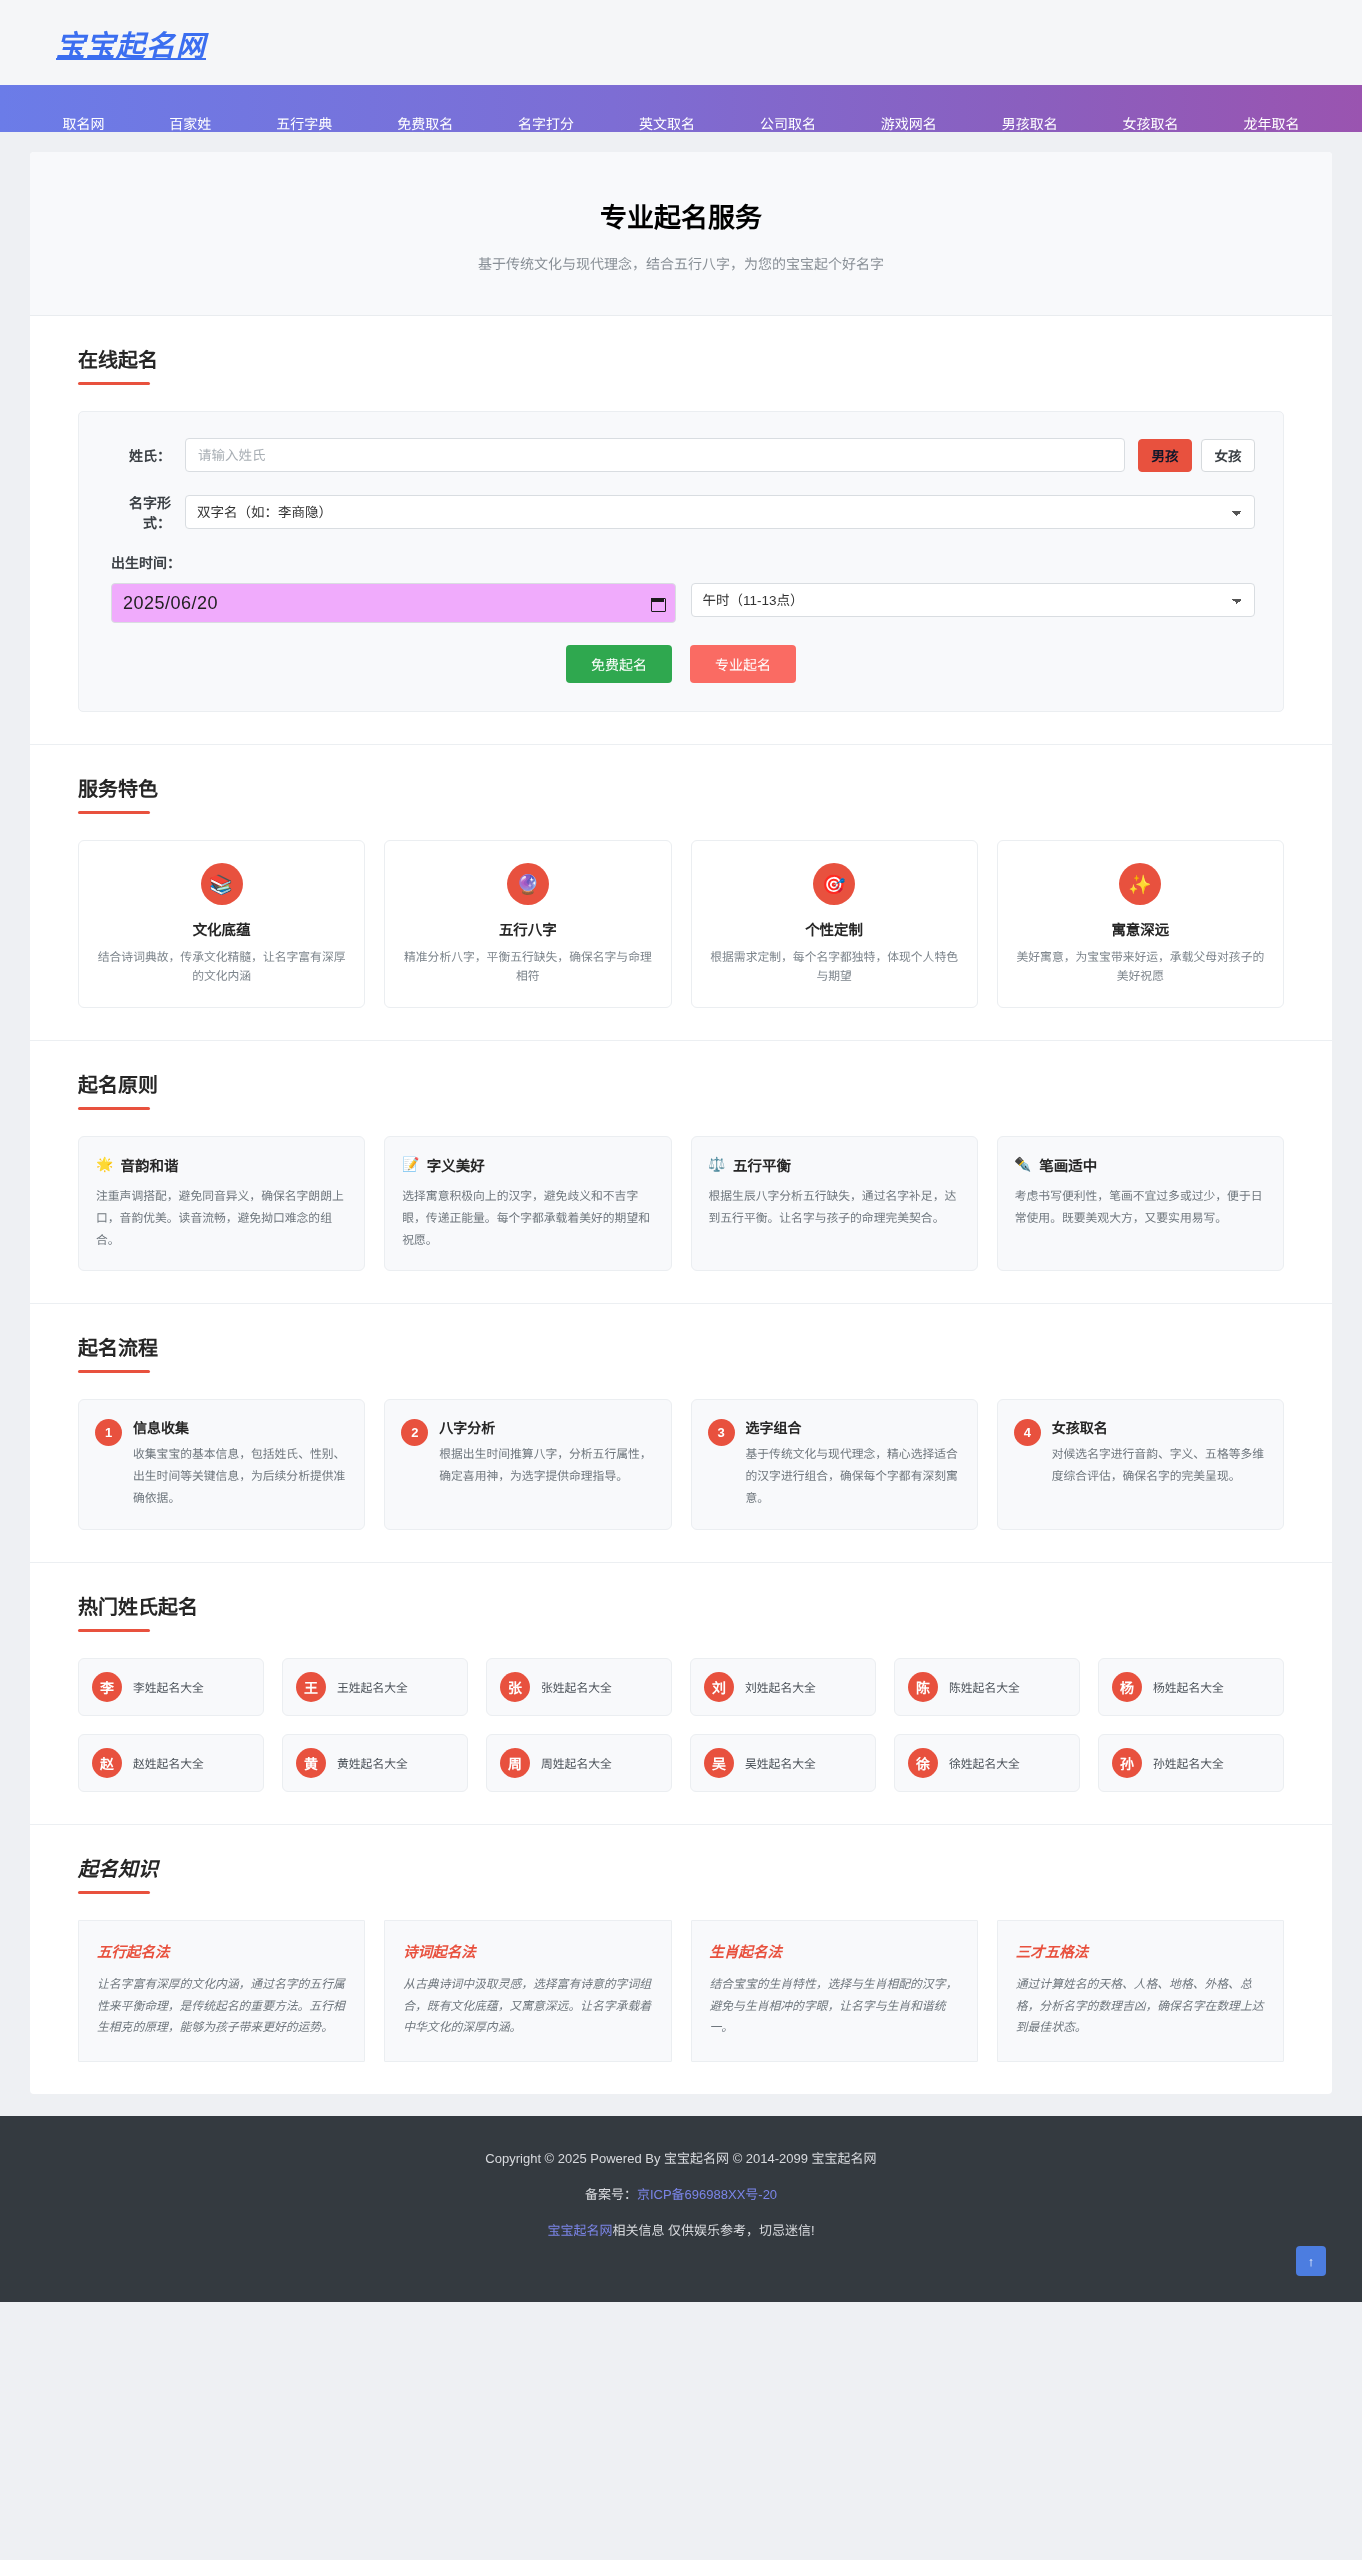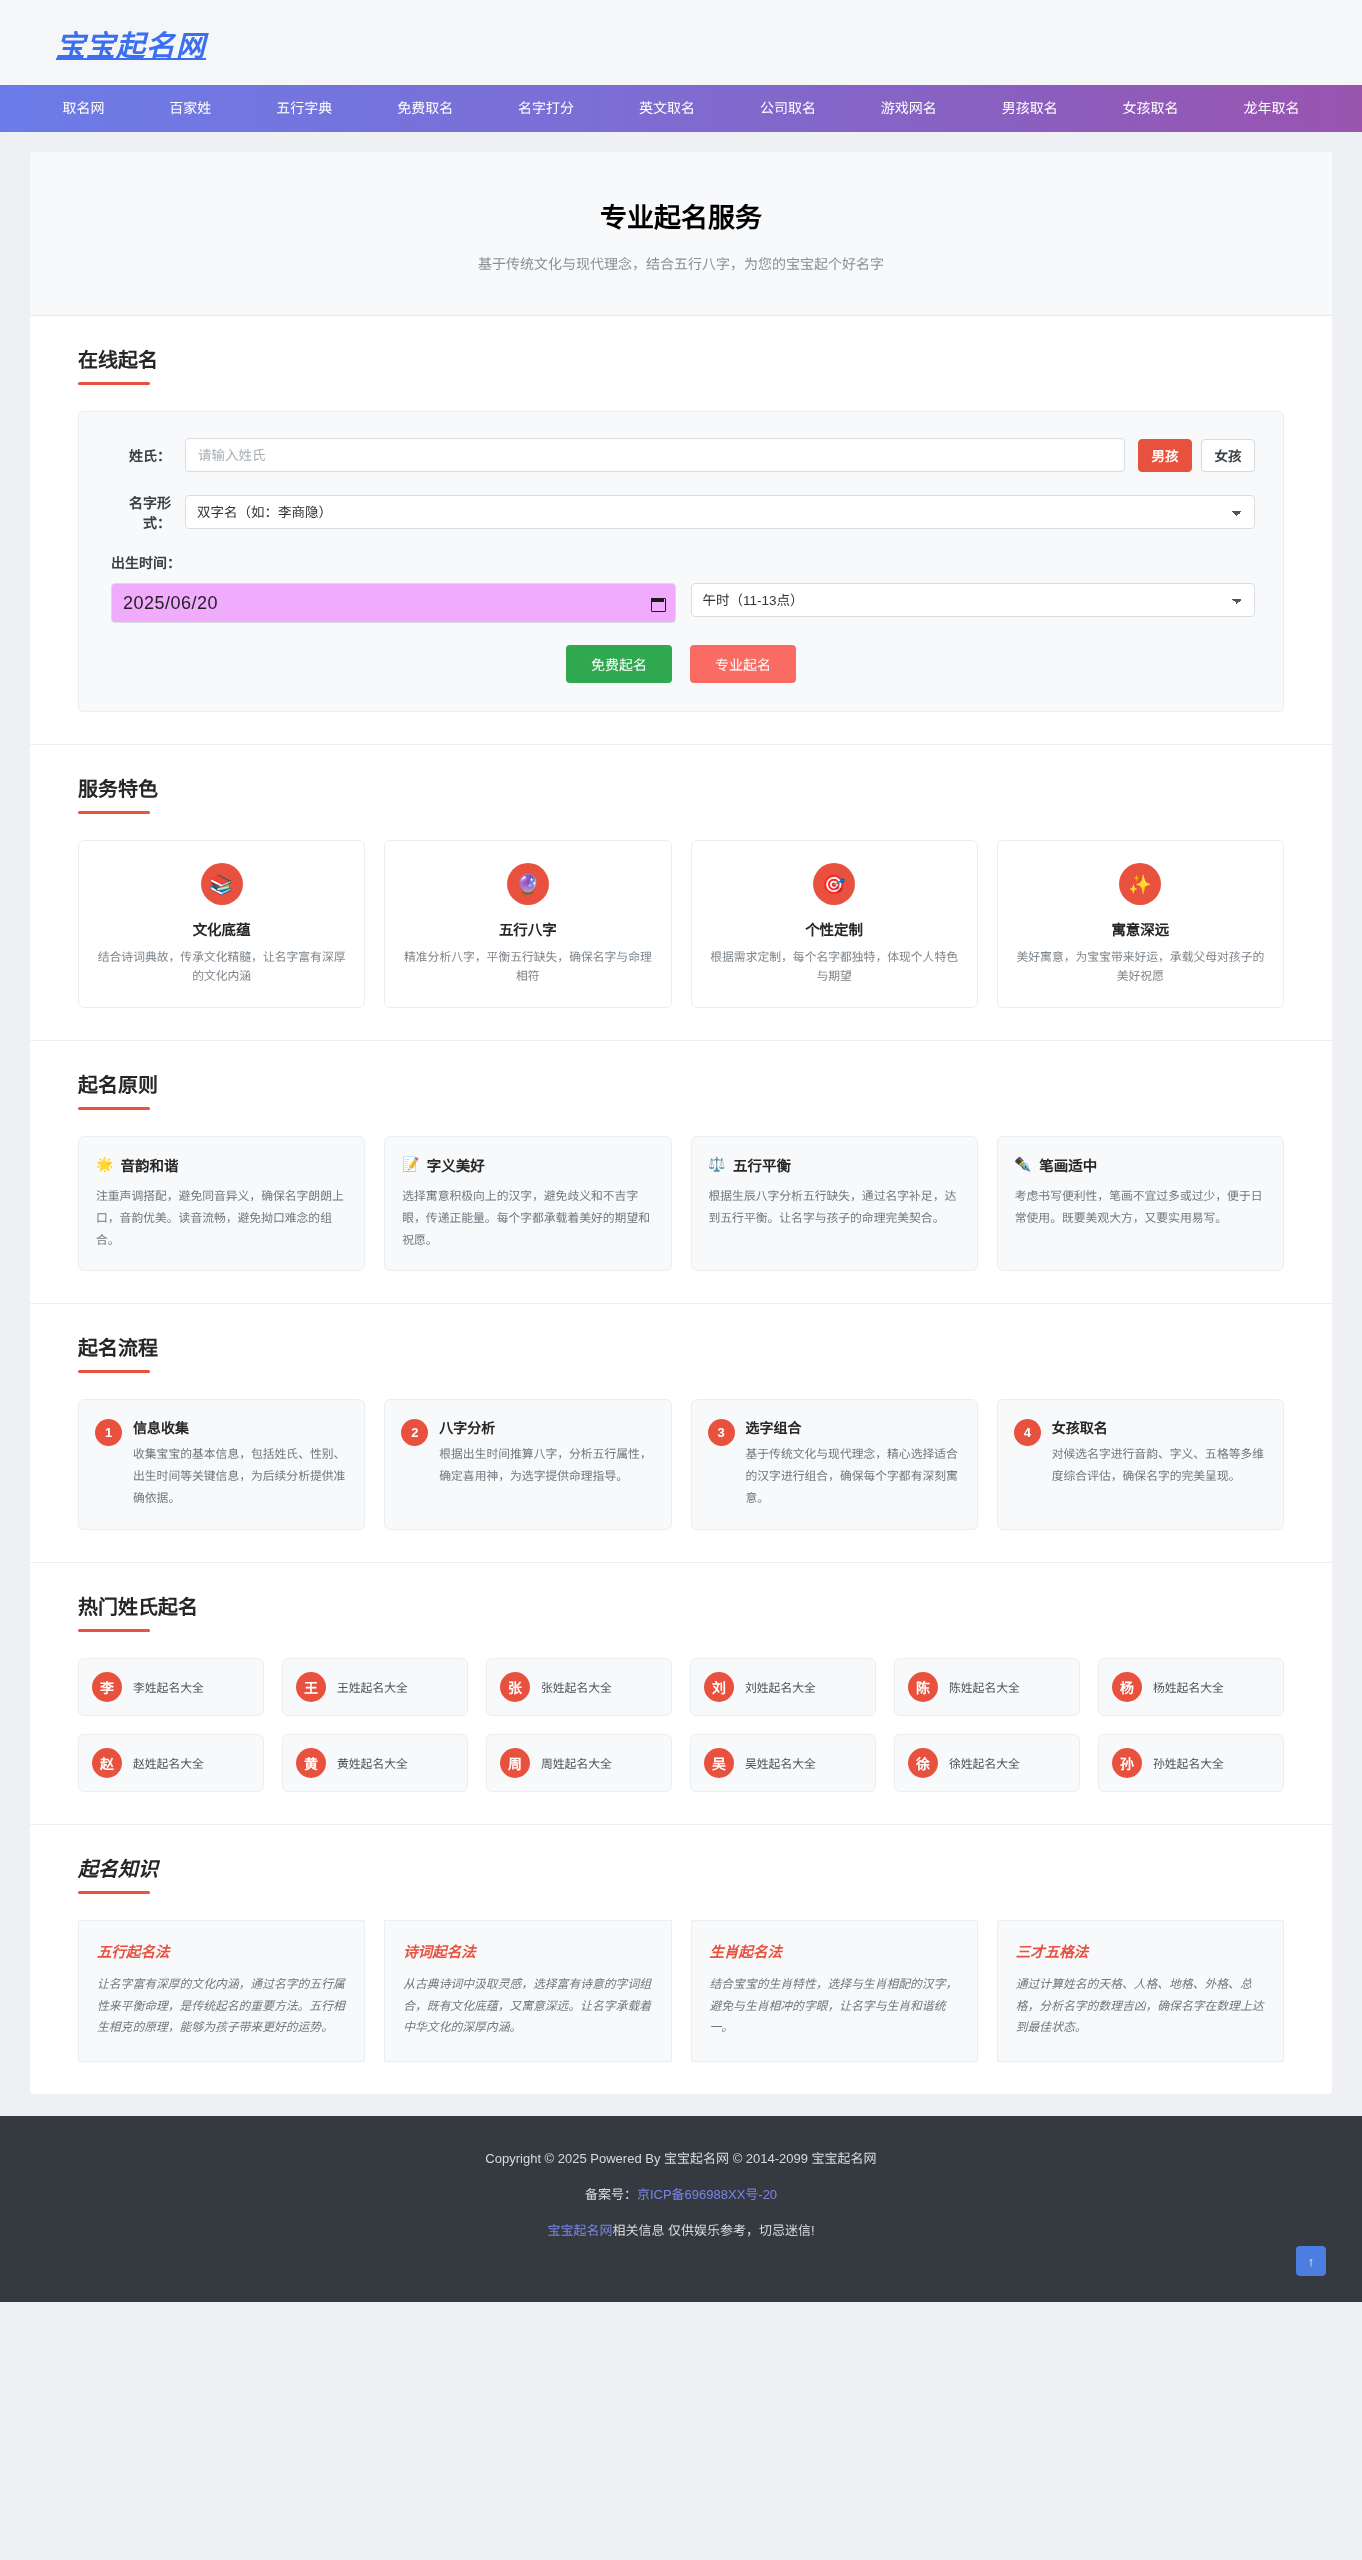--- a/index.html
+++ b/index.html
@@ -26,22 +26,22 @@
     font-style: italic;
     color: #3b6ef0;
     letter-spacing: 1px;
   }
 
   
   .main-nav {
     background: linear-gradient(90deg, #6b7ce8 0%, #7d6dd4 45%, #8a5fbf 75%, #9a54b0 100%);
     height: 47px;
     display: flex;
-    align-items: flex-end;
-    padding: 0 30px;
+    align-items: flex-start;
+    padding: 16px 30px;
   }
   .nav-item {
     color: #ffffff;
     font-size: 14px;
     text-decoration: none;
     padding: 0 12px;
     flex: 1 1 auto;
     text-align: center;
     white-space: nowrap;
     line-height: 47px;
@@ -138,21 +138,21 @@
     font-family: inherit;
     font-weight: bold;
     cursor: pointer;
     border: 1px solid #d6dadd;
     background: #ffffff;
     color: #3b4045;
   }
   .gender-btn.active {
     background: #e8513e;
     border-color: #e8513e;
-    color: #ffffff;
+    color: #0f172a;
   }
   .select-input {
     flex: 1 1 auto;
     height: 34px;
     border: 1px solid #d9dde1;
     border-radius: 4px;
     background: #ffffff;
     padding: 0 11px;
     font-size: 13.5px;
     font-family: inherit;

